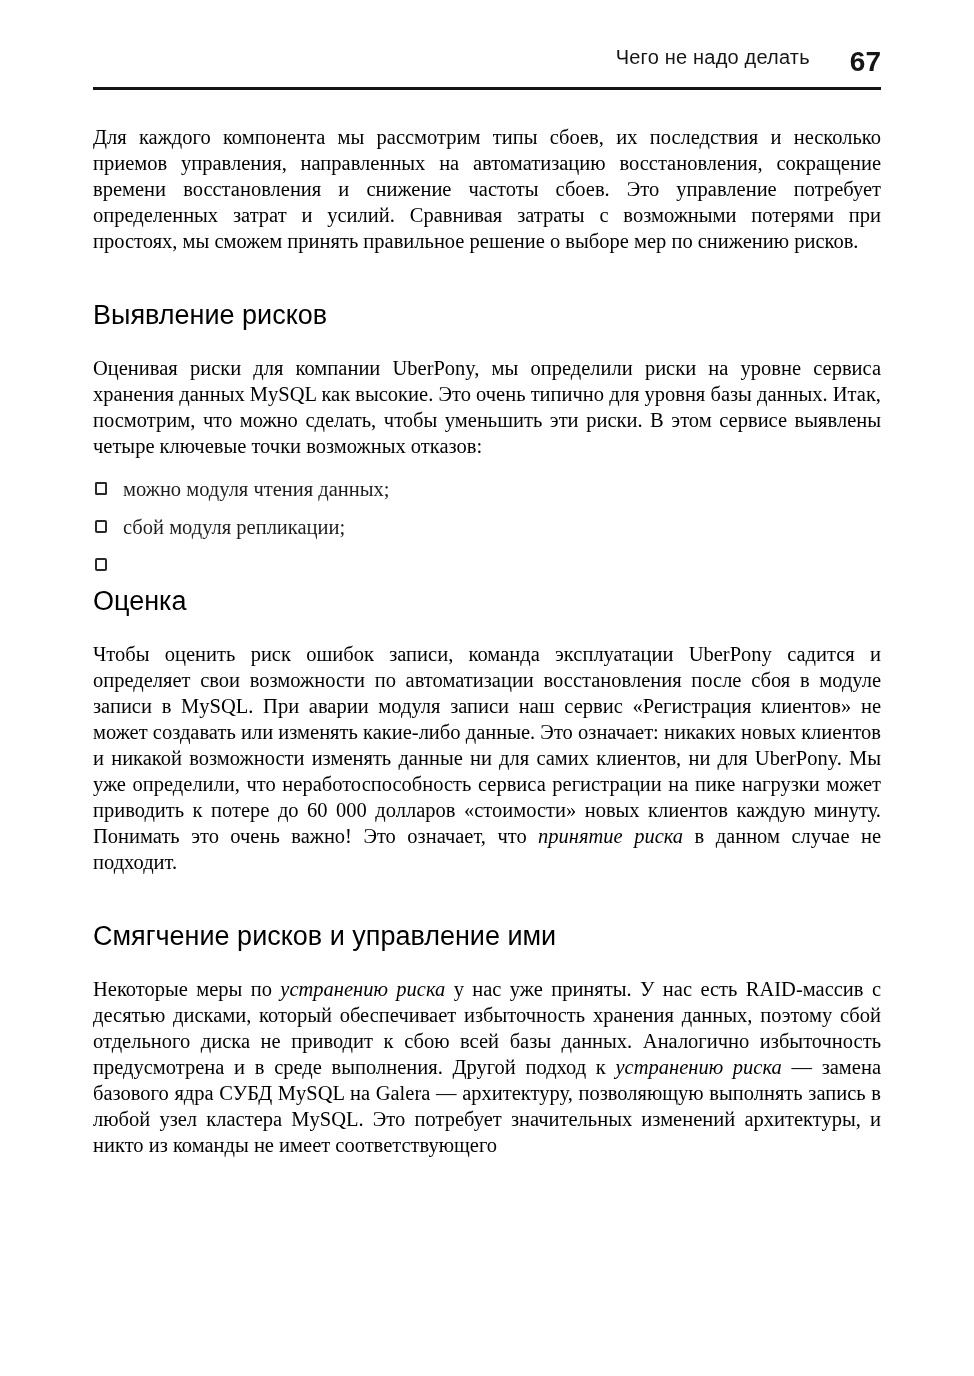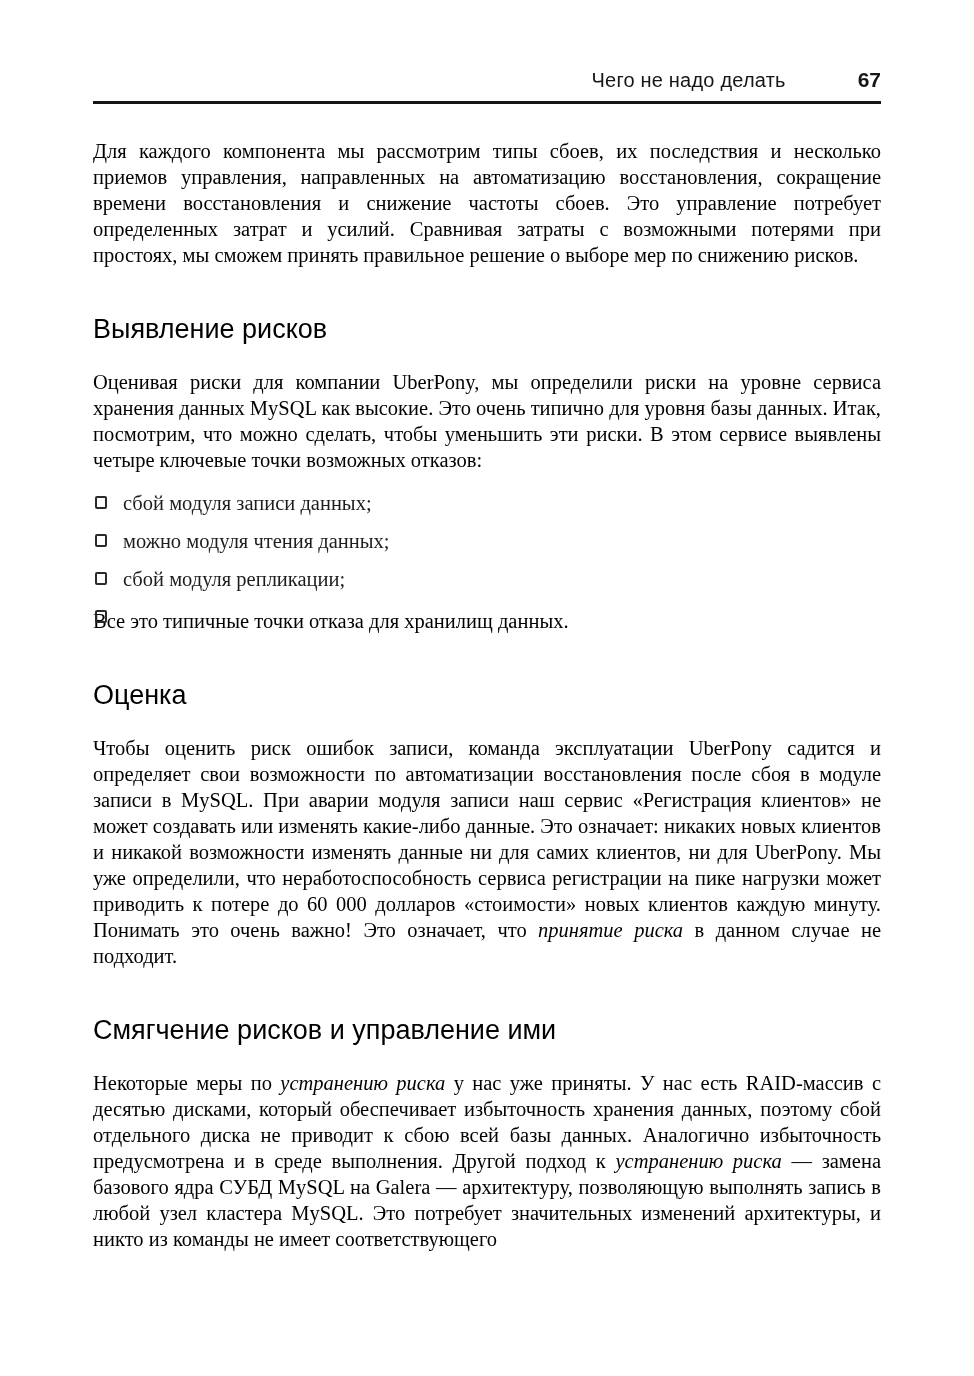--- a/index.html
+++ b/index.html
@@ -12,34 +12,33 @@
     color: #1c1c1c;
     overflow: hidden;
   }
   .page {
     width: 974px;
     height: 1376px;
     padding: 0 93px;
   }
   
   .running-header {
-    margin-top: 68px;
+    margin-top: 46px;
     display: flex;
     justify-content: flex-end;
-    align-items: flex-end;
+    align-items: flex-start;
     font-family: "Liberation Sans", sans-serif;
     color: #161616;
-    gap: 32px;
   }
   .running-header .chapter-title {
     font-size: 20px;
     letter-spacing: 0.2px;
   }
   .running-header .page-number {
-    font-size: 21px;
+    font-size: 28px;
     font-weight: bold;
     margin-left: 40px;
   }
   .header-rule {
     margin-top: 9px;
     height: 3px;
     background: #141414;
     border: none;
   }
   
@@ -100,35 +99,33 @@
   <div class="header-rule"></div>
 
   <p class="body-para intro"><span>Для каждого компонента мы рассмотрим типы сбоев, их последствия и несколько приемов управления, направленных на автоматизацию восстановления, сокращение времени восстановления и снижение частоты сбоев. Это управление потребует определенных затрат и усилий. Сравнивая затраты с возможными потерями при простоях, мы сможем принять правильное решение о выборе мер по снижению рисков.</span></p>
 
   <section>
     <h2 class="section-heading">Выявление рисков</h2>
     <p class="body-para"><span>Оценивая риски для компании UberPony, мы определили риски на уровне сервиса хранения данных MySQL как высокие. Это очень типично для уровня базы данных. Итак, посмотрим, что можно сделать, чтобы уменьшить эти риски. В этом сервисе выявлены четыре ключевые точки возможных отказов:</span></p>
     <ul class="bullet-list">
       <li>
         <span class="square-bullet"></span>
-        <span>сбой модуля записи данных;</span>
       </li>
       <li>
         <span class="square-bullet"></span>
         <span>можно модуля чтения данных;</span>
       </li>
       <li>
         <span class="square-bullet"></span>
         <span>сбой модуля репликации;</span>
       </li>
       <li>
         <span class="square-bullet"></span>
       </li>
     </ul>
-    <p class="body-para outro"><span>Все это типичные точки отказа для хранилищ данных.</span></p>
   </section>
 
   <section>
     <h2 class="section-heading">Оценка</h2>
     <p class="body-para"><span>Чтобы оценить риск ошибок записи, команда эксплуатации UberPony садится и определяет свои возможности по автоматизации восстановления после сбоя в модуле записи в MySQL. При аварии модуля записи наш сервис «Регистрация клиентов» не может создавать или изменять какие-либо данные. Это означает: никаких новых клиентов и никакой возможности изменять данные ни для самих клиентов, ни для UberPony. Мы уже определили, что неработоспособность сервиса регистрации на пике нагрузки может приводить к потере до 60 000 долларов «стоимости» новых клиентов каждую минуту. Понимать это очень важно! Это означает, что </span><em>принятие риска</em><span> в данном случае не подходит.</span></p>
   </section>
 
   <section>
     <h2 class="section-heading">Смягчение рисков и управление ими</h2>
     <p class="body-para"><span>Некоторые меры по </span><em>устранению риска</em><span> у нас уже приняты. У нас есть RAID-массив с десятью дисками, который обеспечивает избыточность хранения данных, поэтому сбой отдельного диска не приводит к сбою всей базы данных. Аналогично избыточность предусмотрена и в среде выполнения. Другой подход к </span><em>устранению риска</em><span> — замена базового ядра СУБД MySQL на Galera — архитектуру, позволяющую выполнять запись в любой узел кластера MySQL. Это потребует значительных изменений архитектуры, и никто из команды не имеет соответствующего</span></p>

